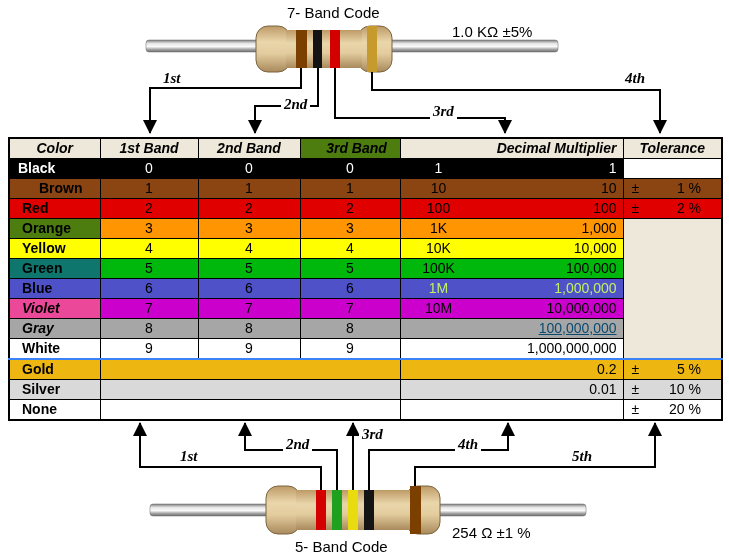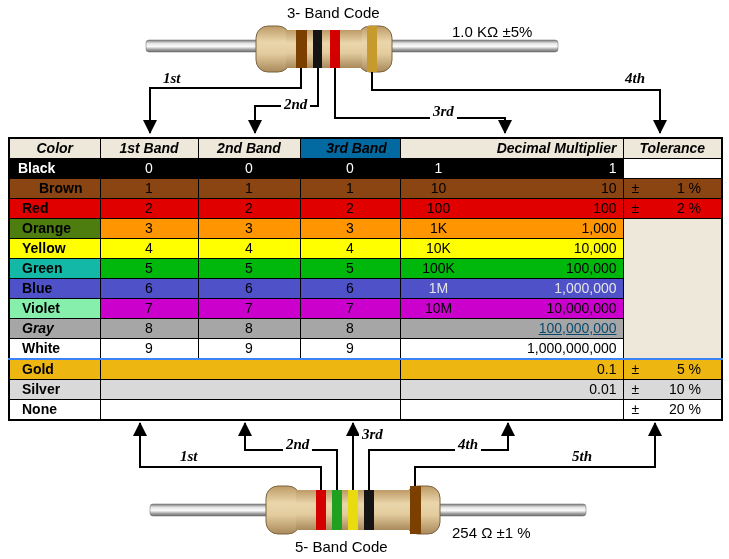--- a/index.html
+++ b/index.html
@@ -84,21 +84,21 @@
 
     <g fill="none" stroke="#000" stroke-width="2">
       <path d="M321,490 V467 H140 V423" marker-end="url(#ah)"></path>
       <path d="M337,490 V450 H245 V423" marker-end="url(#ah)"></path>
       <path d="M353,490 V423" marker-end="url(#ah)"></path>
       <path d="M369,490 V450 H508 V423" marker-end="url(#ah)"></path>
       <path d="M415,486 V467 H655 V423" marker-end="url(#ah)"></path>
     </g>
   </svg>
 
-  <div class="lbl" style="left:287px; top:4px;">3- Band Code</div>
+  <div class="lbl" style="left:287px; top:4px;">7- Band Code</div>
   <div class="lbl" style="left:452px; top:23px;">1.0 KΩ  ±5%</div>
   <div class="lbl ital" style="left:163px; top:70px;">1st</div>
   <div class="lbl ital boxed" style="left:281px; top:96px;">2nd</div>
   <div class="lbl ital boxed" style="left:430px; top:103px;">3rd</div>
   <div class="lbl ital" style="left:625px; top:70px;">4th</div>
 
   <div class="lbl ital" style="left:180px; top:448px;">1st</div>
   <div class="lbl ital boxed" style="left:283px; top:436px;">2nd</div>
   <div class="lbl ital boxed" style="left:359px; top:426px;">3rd</div>
   <div class="lbl ital boxed" style="left:455px; top:436px;">4th</div>
@@ -113,21 +113,21 @@
         <col style="width:102px">
       <col style="width:100px">
         <col style="width:223px">
         <col style="width:99px">
     </colgroup>
     <thead>
       <tr>
         <th style="background-color: rgb(237, 232, 218);">Color</th>
         <th style="background-color: rgb(237, 232, 218);">1st Band</th>
         <th style="background-color: rgb(237, 232, 218);">2nd Band</th>
-        <th style="background-color: #0369a1; padding-left: 13px;">3rd Band</th>
+        <th style="background-color: #4d7c0f; padding-left: 13px;">3rd Band</th>
         <th class="hm" style="background-color: rgb(237, 232, 218);">Decimal Multiplier</th>
         <th style="background-color: rgb(237, 232, 218);">Tolerance</th>
       </tr>
     </thead>
     <tbody>
       <tr>
         <td class="cname" style="background-color: rgb(0, 0, 0); color: rgb(255, 255, 255); padding-left: 8px;">Black</td>
         <td class="band" style="background-color: rgb(0, 0, 0); color: rgb(255, 255, 255);">0</td>
         <td class="band" style="background-color: rgb(0, 0, 0); color: rgb(255, 255, 255);">0</td>
         <td class="band" style="background-color: rgb(0, 0, 0); color: rgb(255, 255, 255);">0</td>
@@ -194,45 +194,45 @@
         <td class="band" style="background-color: rgb(255, 255, 0); color: rgb(0, 0, 0);">4</td>
         <td class="band" style="background-color: rgb(255, 255, 0); color: rgb(0, 0, 0);">4</td>
         <td style="background-color: rgb(255, 255, 0); color: rgb(0, 0, 0);">
             <div class="mflex">
               <span class="ms">10K</span>
               <span class="mv">10,000</span>
             </div>
           </td>
       </tr>
       <tr>
-        <td class="cname" style="background-color: #14b8a6; color: rgb(0, 0, 0);">Green</td>
+        <td class="cname" style="background-color: #0f766e; color: rgb(0, 0, 0);">Green</td>
         <td class="band" style="background-color: rgb(0, 184, 11); color: rgb(0, 0, 0);">5</td>
         <td class="band" style="background-color: rgb(0, 184, 11); color: rgb(0, 0, 0);">5</td>
         <td class="band" style="background-color: rgb(0, 184, 11); color: rgb(0, 0, 0);">5</td>
         <td style="background-color: rgb(0, 184, 11); color: rgb(0, 0, 0);">
             <div class="mflex">
               <span class="ms">100K</span>
               <span class="mv">100,000</span>
             </div>
           </td>
       </tr>
       <tr>
         <td class="cname" style="background-color: rgb(79, 81, 200); color: rgb(0, 0, 0);">Blue</td>
         <td class="band" style="background-color: rgb(79, 81, 200); color: rgb(0, 0, 0);">6</td>
         <td class="band" style="background-color: rgb(79, 81, 200); color: rgb(0, 0, 0);">6</td>
         <td class="band" style="background-color: rgb(79, 81, 200); color: rgb(0, 0, 0);">6</td>
-        <td style="background-color: rgb(79, 81, 200); color: #e5e5e5;">
+        <td style="background-color: rgb(79, 81, 200); color: #bef264;">
             <div class="mflex">
               <span class="ms">1M</span>
               <span class="mv">1,000,000</span>
             </div>
           </td>
       </tr>
       <tr>
-        <td class="cname" style="background-color: #86efac; color: rgb(0, 0, 0);">Violet</td>
+        <td class="cname" style="background-color: #ec4899; color: rgb(0, 0, 0); font-style: italic;">Violet</td>
         <td class="band" style="background-color: rgb(204, 0, 204); color: rgb(0, 0, 0);">7</td>
         <td class="band" style="background-color: rgb(204, 0, 204); color: rgb(0, 0, 0);">7</td>
         <td class="band" style="background-color: rgb(204, 0, 204); color: rgb(0, 0, 0);">7</td>
         <td style="background-color: rgb(204, 0, 204); color: rgb(0, 0, 0);">
             <div class="mflex">
               <span class="ms">10M</span>
               <span class="mv">10,000,000</span>
             </div>
           </td>
       </tr>
@@ -259,21 +259,21 @@
               <span class="mv">1,000,000,000</span>
             </div>
           </td>
       </tr>
       <tr class="sep-top">
         <td class="cname" style="background-color: rgb(237, 182, 17); color: rgb(0, 0, 0);">Gold</td>
         <td colspan="3" style="background-color: rgb(237, 182, 17); color: rgb(0, 0, 0);"></td>
         <td style="background-color: rgb(237, 182, 17); color: rgb(0, 0, 0);">
             <div class="mflex">
               <span class="ms"></span>
-              <span class="mv">0.1</span>
+              <span class="mv">0.2</span>
             </div>
           </td>
         <td style="background-color: rgb(237, 182, 17); color: rgb(0, 0, 0);">
             <div class="tflex">
               <span>±</span>
               <span>5 %</span>
             </div>
           </td>
       </tr>
       <tr>

